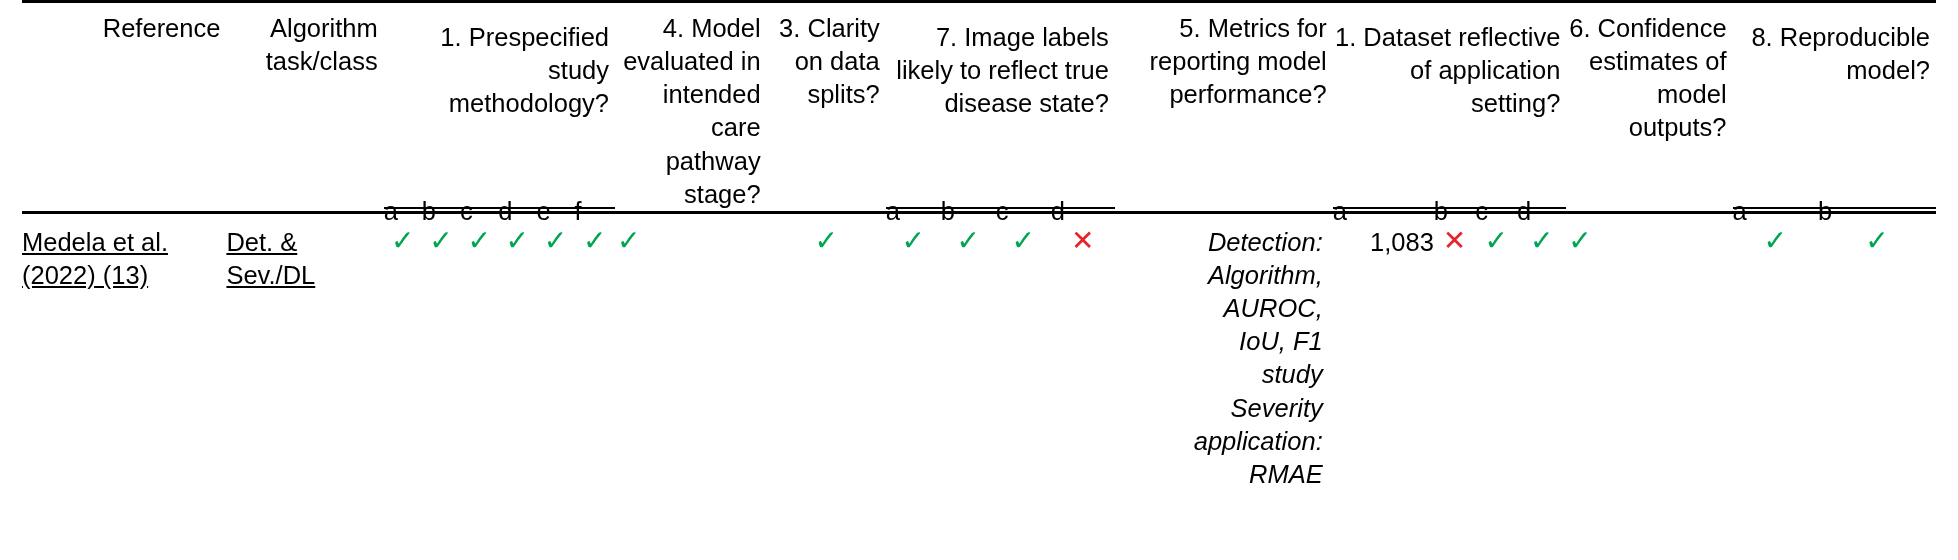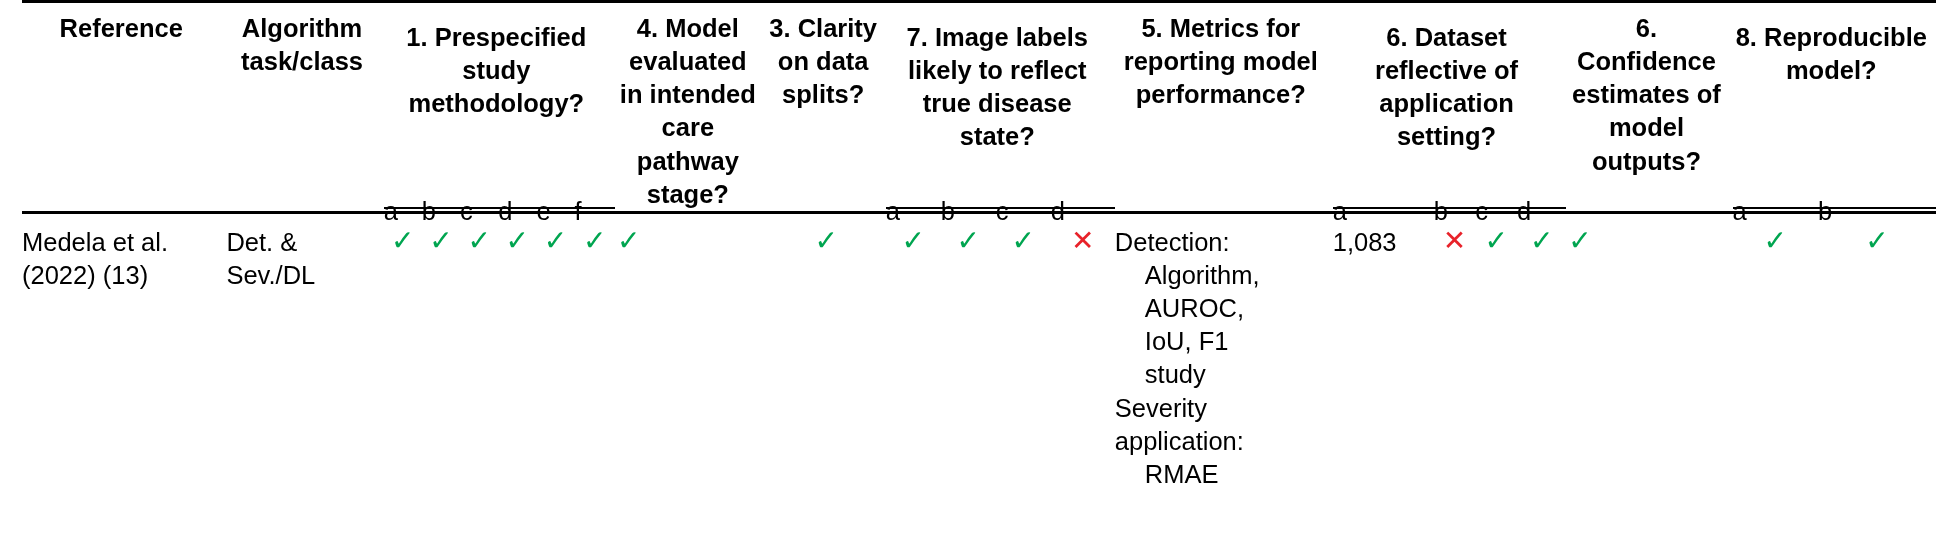--- a/index.html
+++ b/index.html
@@ -43,23 +43,23 @@
     border-top: 3px solid #000;
     height: 0;
     padding: 0;
     font-size: 0;
     line-height: 0;
   }
 
   
   td.hcell {
     vertical-align: top;
-    text-align: center;
+    text-align: right;
     padding: 9px 6px 0 0;
-    font-weight: 700;
+    font-weight: 400;
     word-wrap: break-word;
     overflow-wrap: break-word;
     hyphens: none;
   }
 
   
   .grouphead {
     position: relative;
     vertical-align: top;
   }
@@ -81,42 +81,44 @@
     vertical-align: top;
     padding: 2px 0 0 0;
     font-size: 25.5px;
   }
 
   
   td.bcell {
     vertical-align: top;
     text-align: left;
     padding: 12px 4px 0 0;
+    text-decoration: underline;
   }
   td.mark {
     vertical-align: top;
     text-align: center;
     padding: 12px 0 0 0;
     font-size: 28px;
     line-height: 1.1;
   }
   .tick  { color: #00a550; font-weight: 400; }
   .cross { color: #e8222a; font-weight: 400; }
 
   td.metrics {
     vertical-align: top;
-    text-align: left;
+    text-align: right;
     padding: 12px 10px 0 0;
+    font-style: italic;
   }
   .metrics .mline { display: block; white-space: pre-wrap; }
   .metrics .ind   { padding-left: 30px; }
 
   td.numeric {
     vertical-align: top;
-    text-align: left;
+    text-align: right;
     padding: 12px 0 0 0;
   }
 </style>
 </head>
 <body>
 
 <div id="table-wrap">
   <table class="appraisal">
     <colgroup>
       <col style="width:182px">
@@ -161,21 +163,21 @@
 
       <td class="hcell" rowspan="2">3. Clarity on data splits?</td>
 
       <td class="hcell grouphead" colspan="4">
         <span class="gtitle">7. Image labels likely to reflect true disease state?</span>
       </td>
 
       <td class="hcell" rowspan="2">5. Metrics for reporting model performance?</td>
 
       <td class="hcell grouphead" colspan="4">
-        <span class="gtitle">6. Dataset reflective of application setting?</span>
+        <span class="gtitle">1. Dataset reflective of application setting?</span>
       </td>
 
       <td class="hcell" rowspan="2">6. Confidence estimates of model outputs?</td>
 
       <td class="hcell grouphead" colspan="2">
         <span class="gtitle">8. Reproducible model?</span>
       </td>
     </tr>
 
     <tr>

